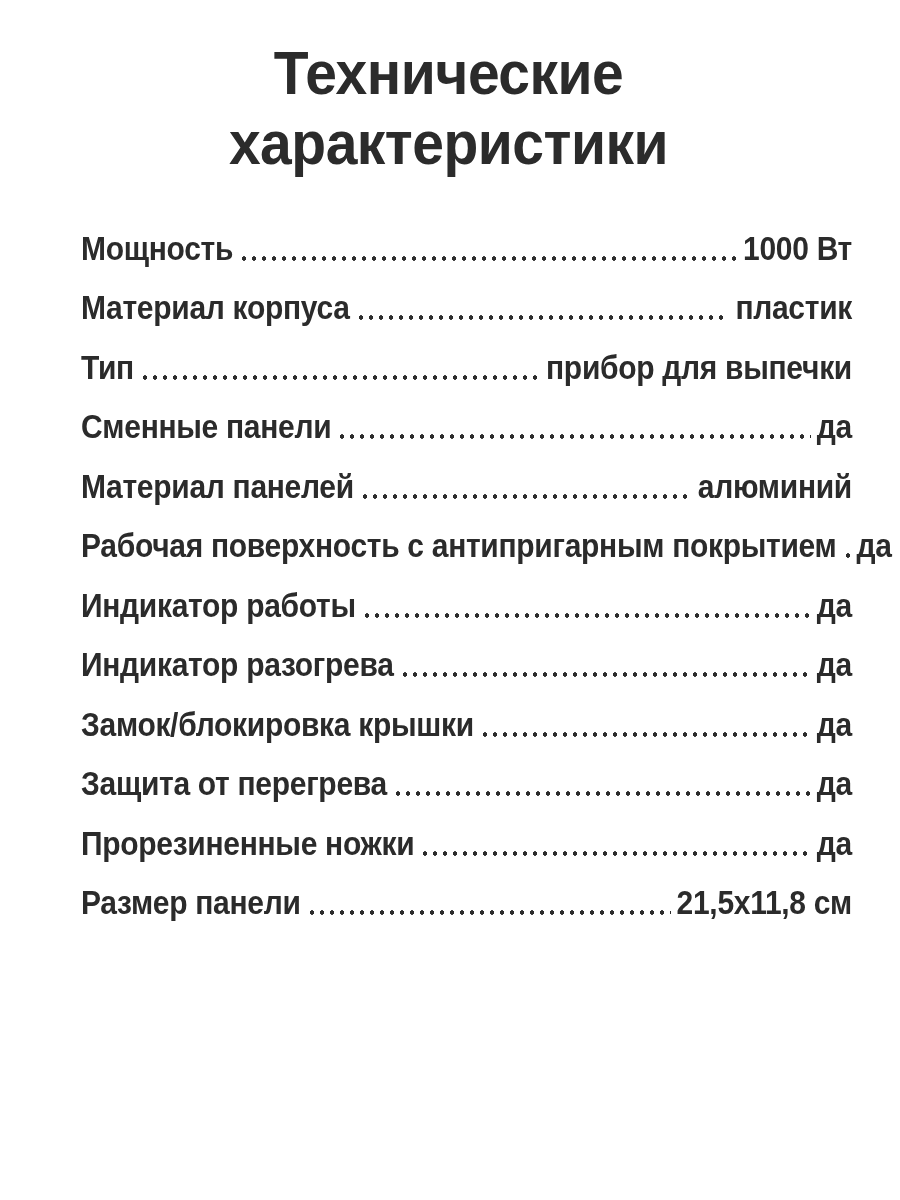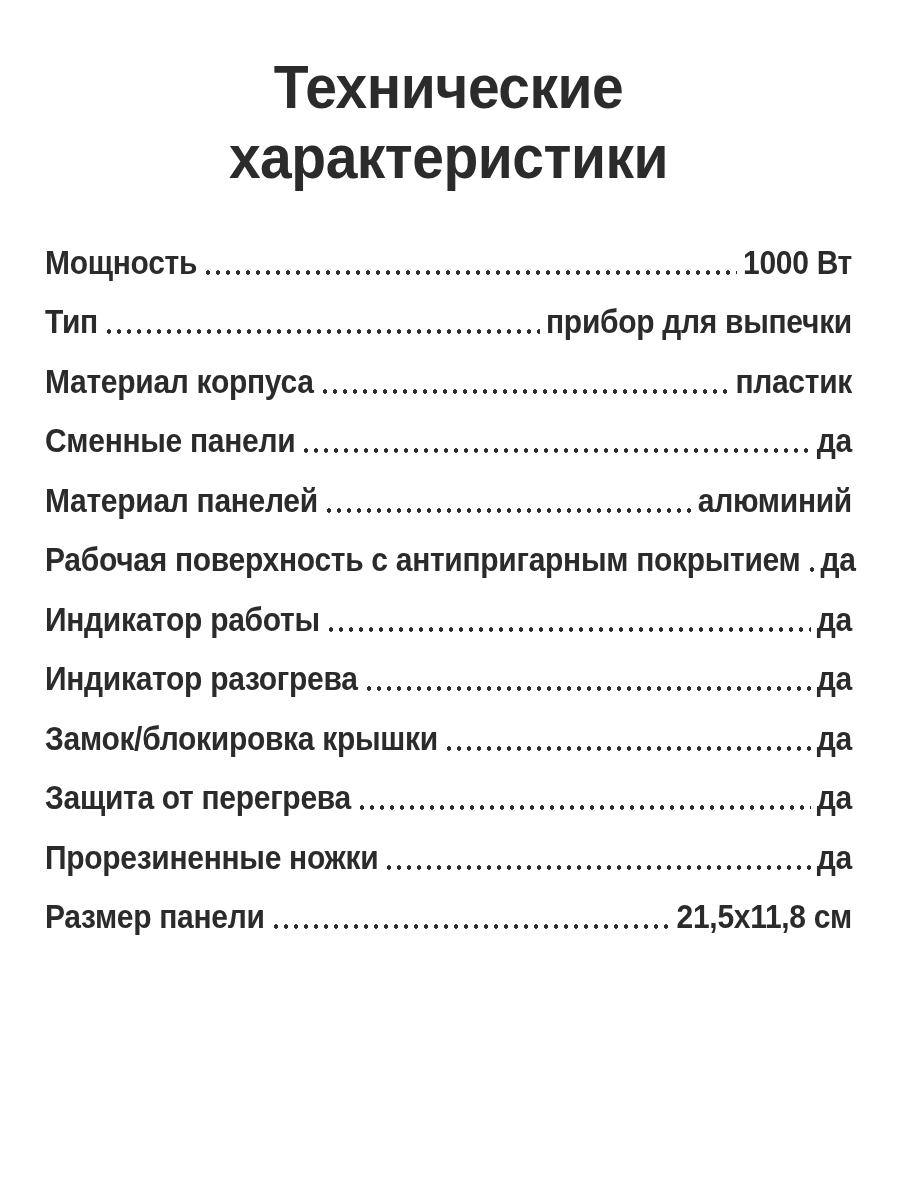--- a/index.html
+++ b/index.html
@@ -11,36 +11,37 @@
     height: 1200px;
     background: #ffffff;
     font-family: "Liberation Sans", "DejaVu Sans", sans-serif;
     color: #2b2b2b;
     overflow: hidden;
   }
   .sheet {
     box-sizing: border-box;
     width: 900px;
     height: 1200px;
-    padding: 52px 48px 0 45px;
+    padding: 38px 48px 0 45px;
   }
   .page-title {
     margin: 0 auto;
     width: 520px;
     text-align: center;
     font-size: 57px;
     line-height: 1.14;
     font-weight: 700;
     letter-spacing: -0.5px;
     color: #2b2b2b;
     transform: scaleY(1.08);
     transform-origin: center top;
   }
   .spec-list {
     margin-top: 54px;
+    margin-left: 36px;
   }
   .row {
     display: flex;
     align-items: baseline;
     box-sizing: border-box;
     height: 59.5px;
     padding-top: 12px;
     white-space: nowrap;
   }
   .label, .value {
@@ -75,29 +76,29 @@
   <h1 class="page-title">Технические характеристики</h1>
 
   <section class="spec-list" id="spec-list">
     <div class="row">
       <span class="label">Мощность</span>
       <span class="leader"></span>
       <span class="value">1000 Вт</span>
     </div>
 
     <div class="row">
+      <span class="label">Материал корпуса</span>
+      <span class="leader"></span>
+      <span class="value">пластик</span>
+    </div>
+
+    <div class="row">
       <span class="label">Тип</span>
       <span class="leader"></span>
       <span class="value">прибор для выпечки</span>
-    </div>
-
-    <div class="row">
-      <span class="label">Материал корпуса</span>
-      <span class="leader"></span>
-      <span class="value">пластик</span>
     </div>
 
     <div class="row">
       <span class="label">Сменные панели</span>
       <span class="leader"></span>
       <span class="value">да</span>
     </div>
 
 
     <div class="row">

